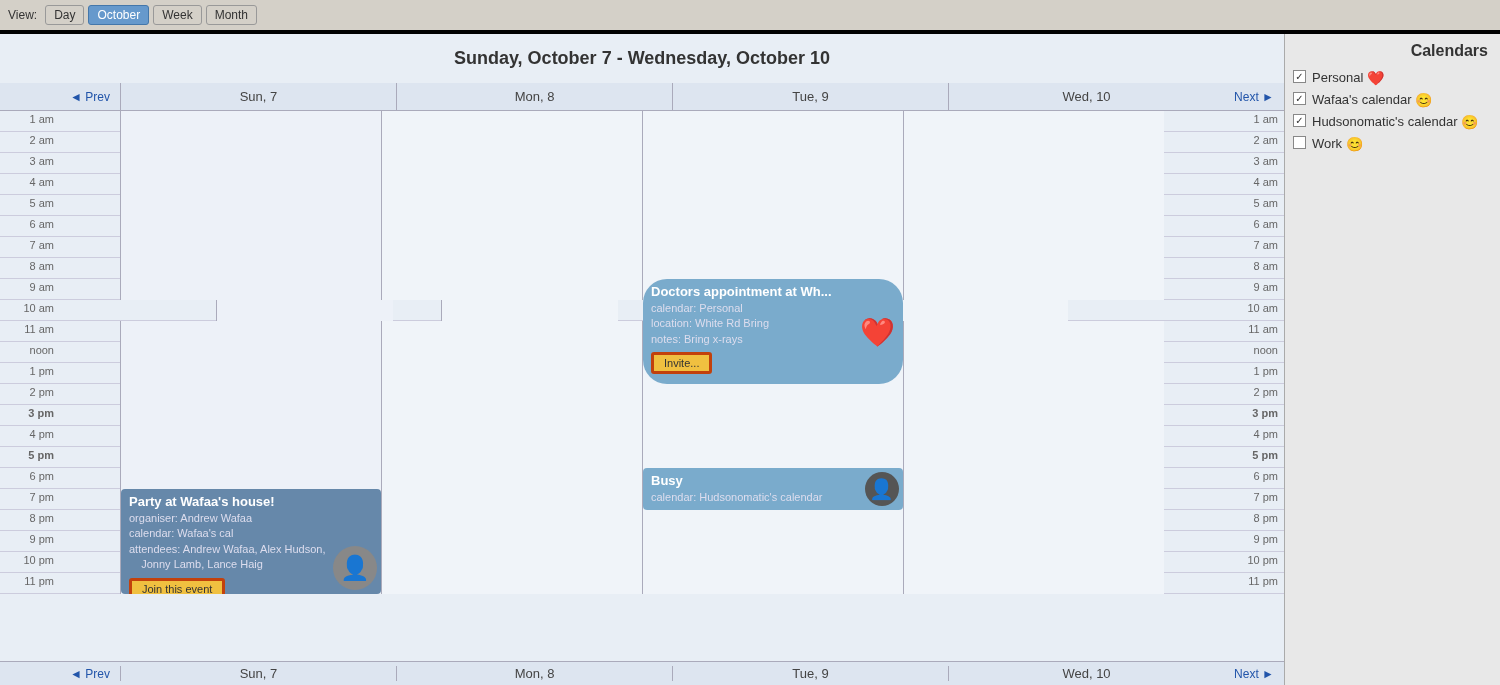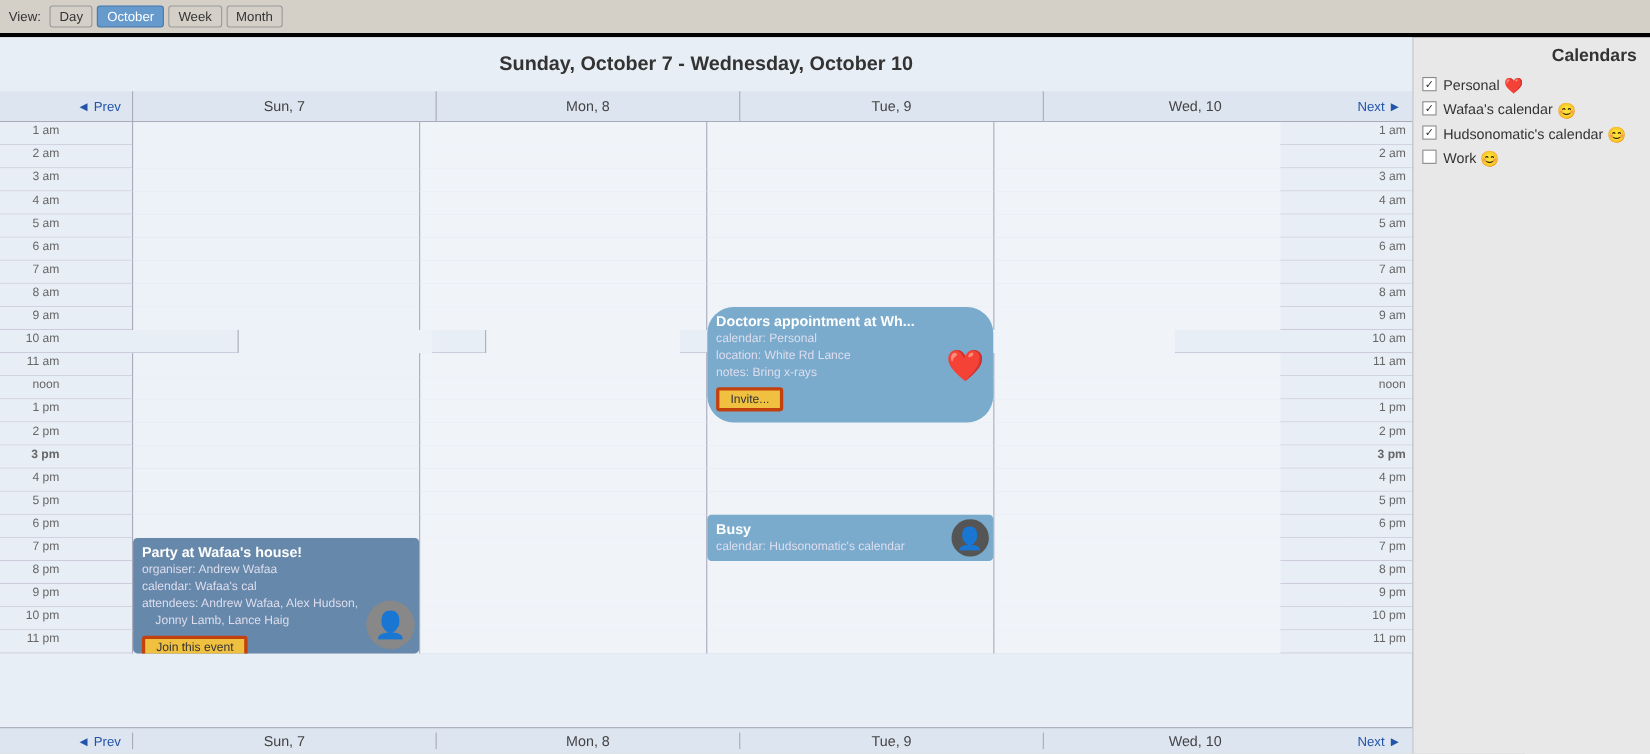--- a/index.html
+++ b/index.html
@@ -255,21 +255,21 @@
           </div>
           <div class="hour-row" style="height: 21px;">
             <div class="time-label">9 am</div>
             <div class="nav-prev-col"></div>
             <div class="day-cell sun"></div>
             <div class="day-cell"></div>
             <div class="day-cell" style="position: relative;">
               <div class="event-card" style="background: rgb(122, 171, 204); top: 0px; left: 0px; right: 0px; height: 105px; border-radius: 24px;">
     <div class="event-title">Doctors appointment at Wh...</div>
     <div class="event-detail">calendar: Personal</div>
-    <div class="event-detail">location: White Rd Lance</div>
+    <div class="event-detail">location: White Rd Bring</div>
     <div class="event-detail">notes: Bring x-rays</div>
     <button class="event-btn">Invite...</button>
     <span class="heart-icon">❤️</span>
   </div>
             </div>
             <div class="day-cell"></div>
             <div class="nav-next-col"></div>
             <div class="time-label">9 am</div>
           </div>
           <div class="hour-row" style="height: 21px; gap: 48px;">
@@ -335,21 +335,21 @@
           <div class="hour-row" style="height: 21px;">
             <div class="time-label">4 pm</div>
             <div class="nav-prev-col"></div>
             <div class="day-cell sun"></div>
             <div class="day-cell"></div>
             <div class="day-cell"></div>
             <div class="day-cell"></div>
             <div class="nav-next-col"></div>
             <div class="time-label">4 pm</div>
           </div>
-          <div class="hour-row" style="height: 21px;">
+          <div class="hour-row" style="height: 21px; font-weight: bold;">
             <div class="time-label">5 pm</div>
             <div class="nav-prev-col"></div>
             <div class="day-cell sun"></div>
             <div class="day-cell"></div>
             <div class="day-cell"></div>
             <div class="day-cell"></div>
             <div class="nav-next-col"></div>
             <div class="time-label">5 pm</div>
           </div>
           <div class="hour-row" style="height: 21px;">

